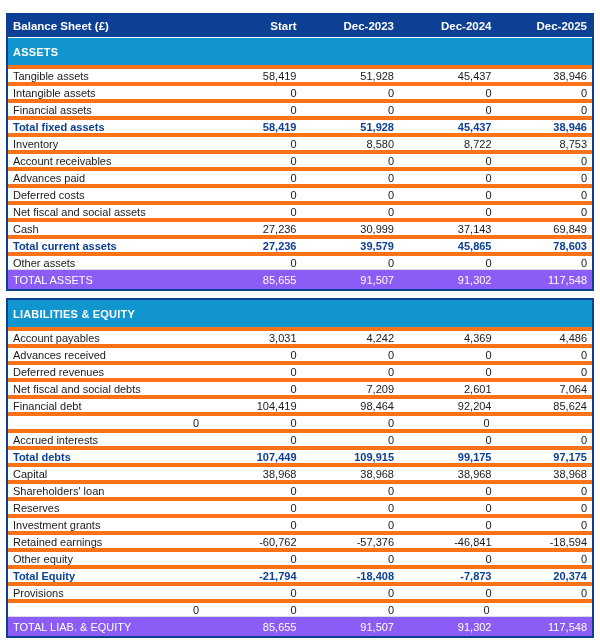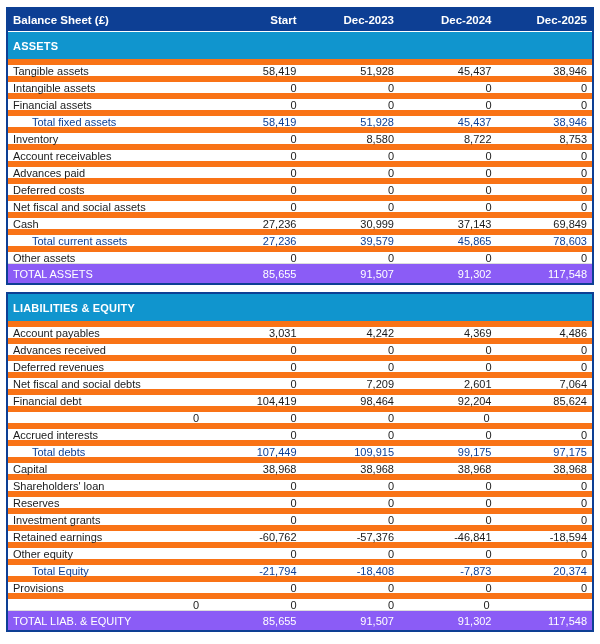--- a/index.html
+++ b/index.html
@@ -1,42 +1,42 @@
 <!DOCTYPE html>
 <html><head>
 <meta charset="utf-8">
 <style>
   html,body{margin:0;padding:0;}
   body{
     width:600px;height:644px;position:relative;background:#ffffff;
     font-family:"Liberation Sans",sans-serif;
   }
   .sheet{
-    position:absolute;left:6px;top:7px;width:588px;
+    position:absolute;left:6px;top:13px;width:588px;
     font-size:11px;color:#1b1b1b;
   }
   .block{border:2px solid #0d3f94;background:#ffffff;}
   .row{
     display:grid;
     grid-template-columns:194px 1fr 1fr 1fr 1fr;
     align-items:center;
     height:17px;
     box-sizing:border-box;
   }
   .row.head{
     height:22px;background:#0d3f94;color:#ffffff;font-weight:bold;font-size:11.5px;
   }
   .row.section{
     height:27px;background:#1095ce;color:#ffffff;font-weight:bold;font-size:11px;
     letter-spacing:.2px;
   }
   .row.section.after-head{margin-top:1px;}
-  .row.data{border-top:6px solid #f97316;}
+  .row.data{border-top:4px solid #f97316;}
   .row.data:first-of-type{border-top:none;}
-  .row.subtotal-row .cell{color:#0d3f94;font-weight:normal;margin-left:19px;}
+  .row.subtotal-row .cell{color:#0d3f94;font-weight:bold;}
   .row.total{
     height:20px;background:#8b5cf6;color:#ffffff;font-weight:normal;border-top:1px solid #dcdcdc;
   }
   .cell{overflow:hidden;white-space:nowrap;}
   .cell.label{padding-left:5px;}
   .cell.num{text-align:right;padding-right:3px;font-variant-numeric:tabular-nums;}
   .cell.num.last{padding-right:5px;}
   .gap{height:7px;}
 </style>
 </head>

